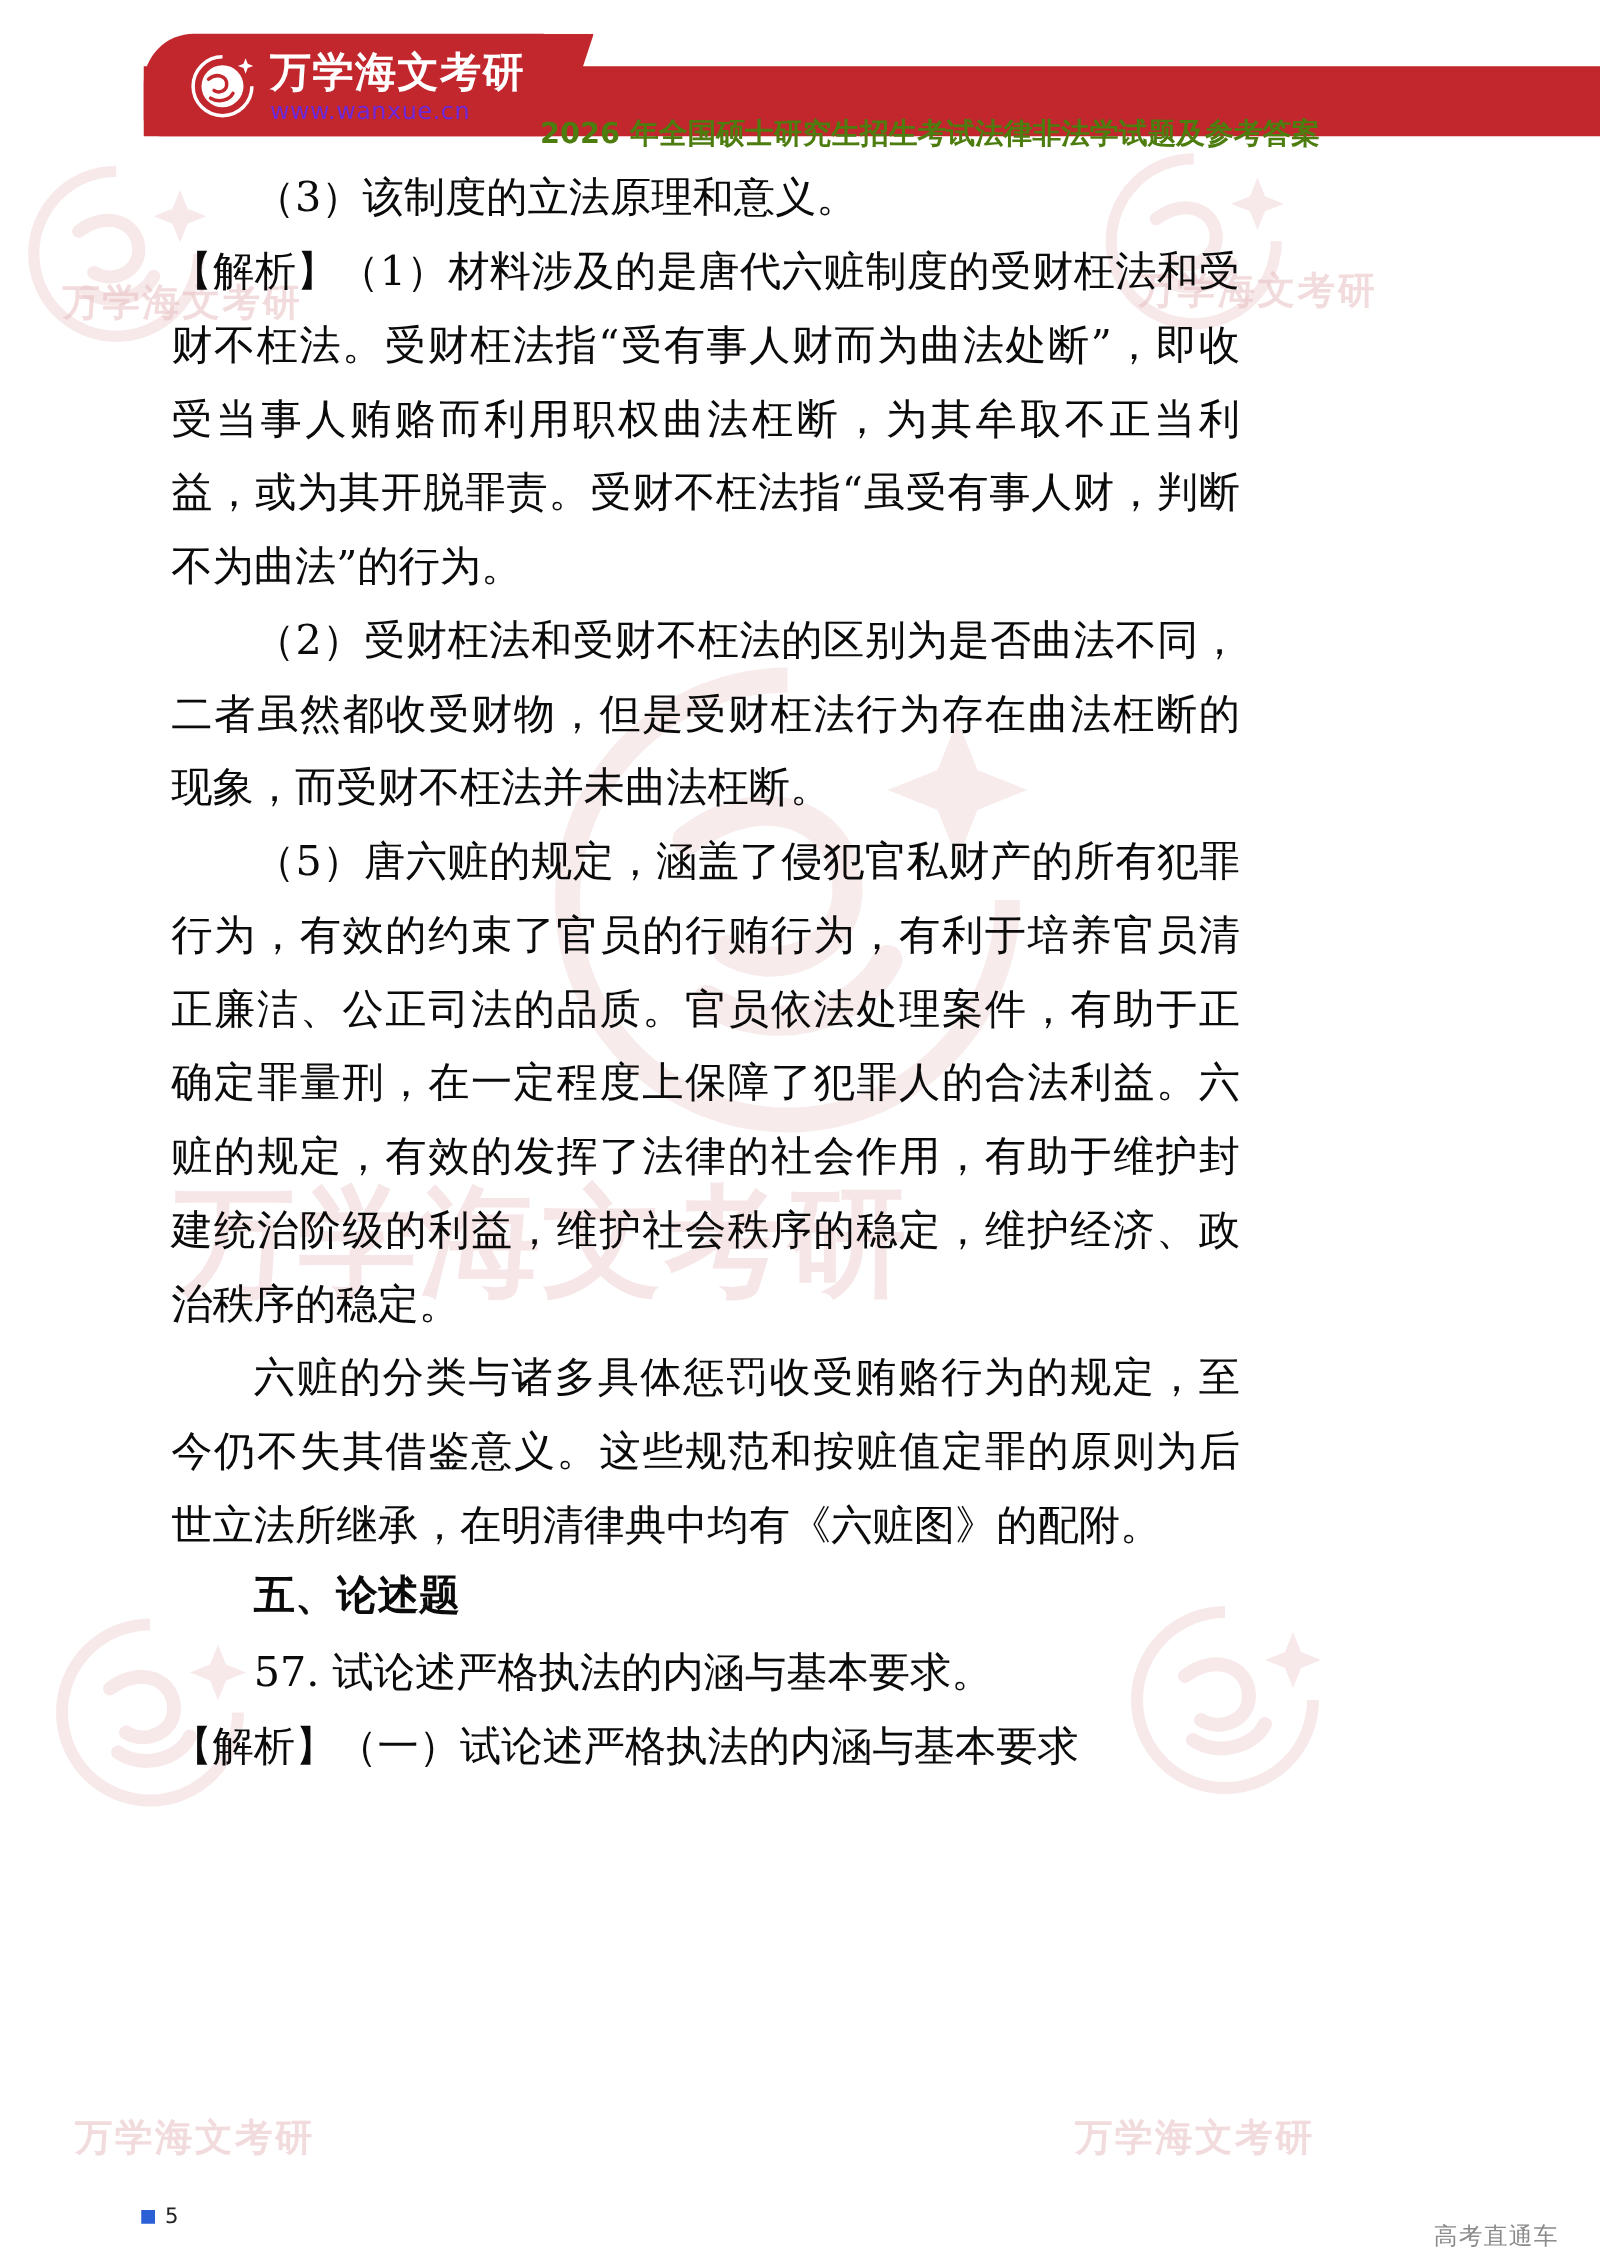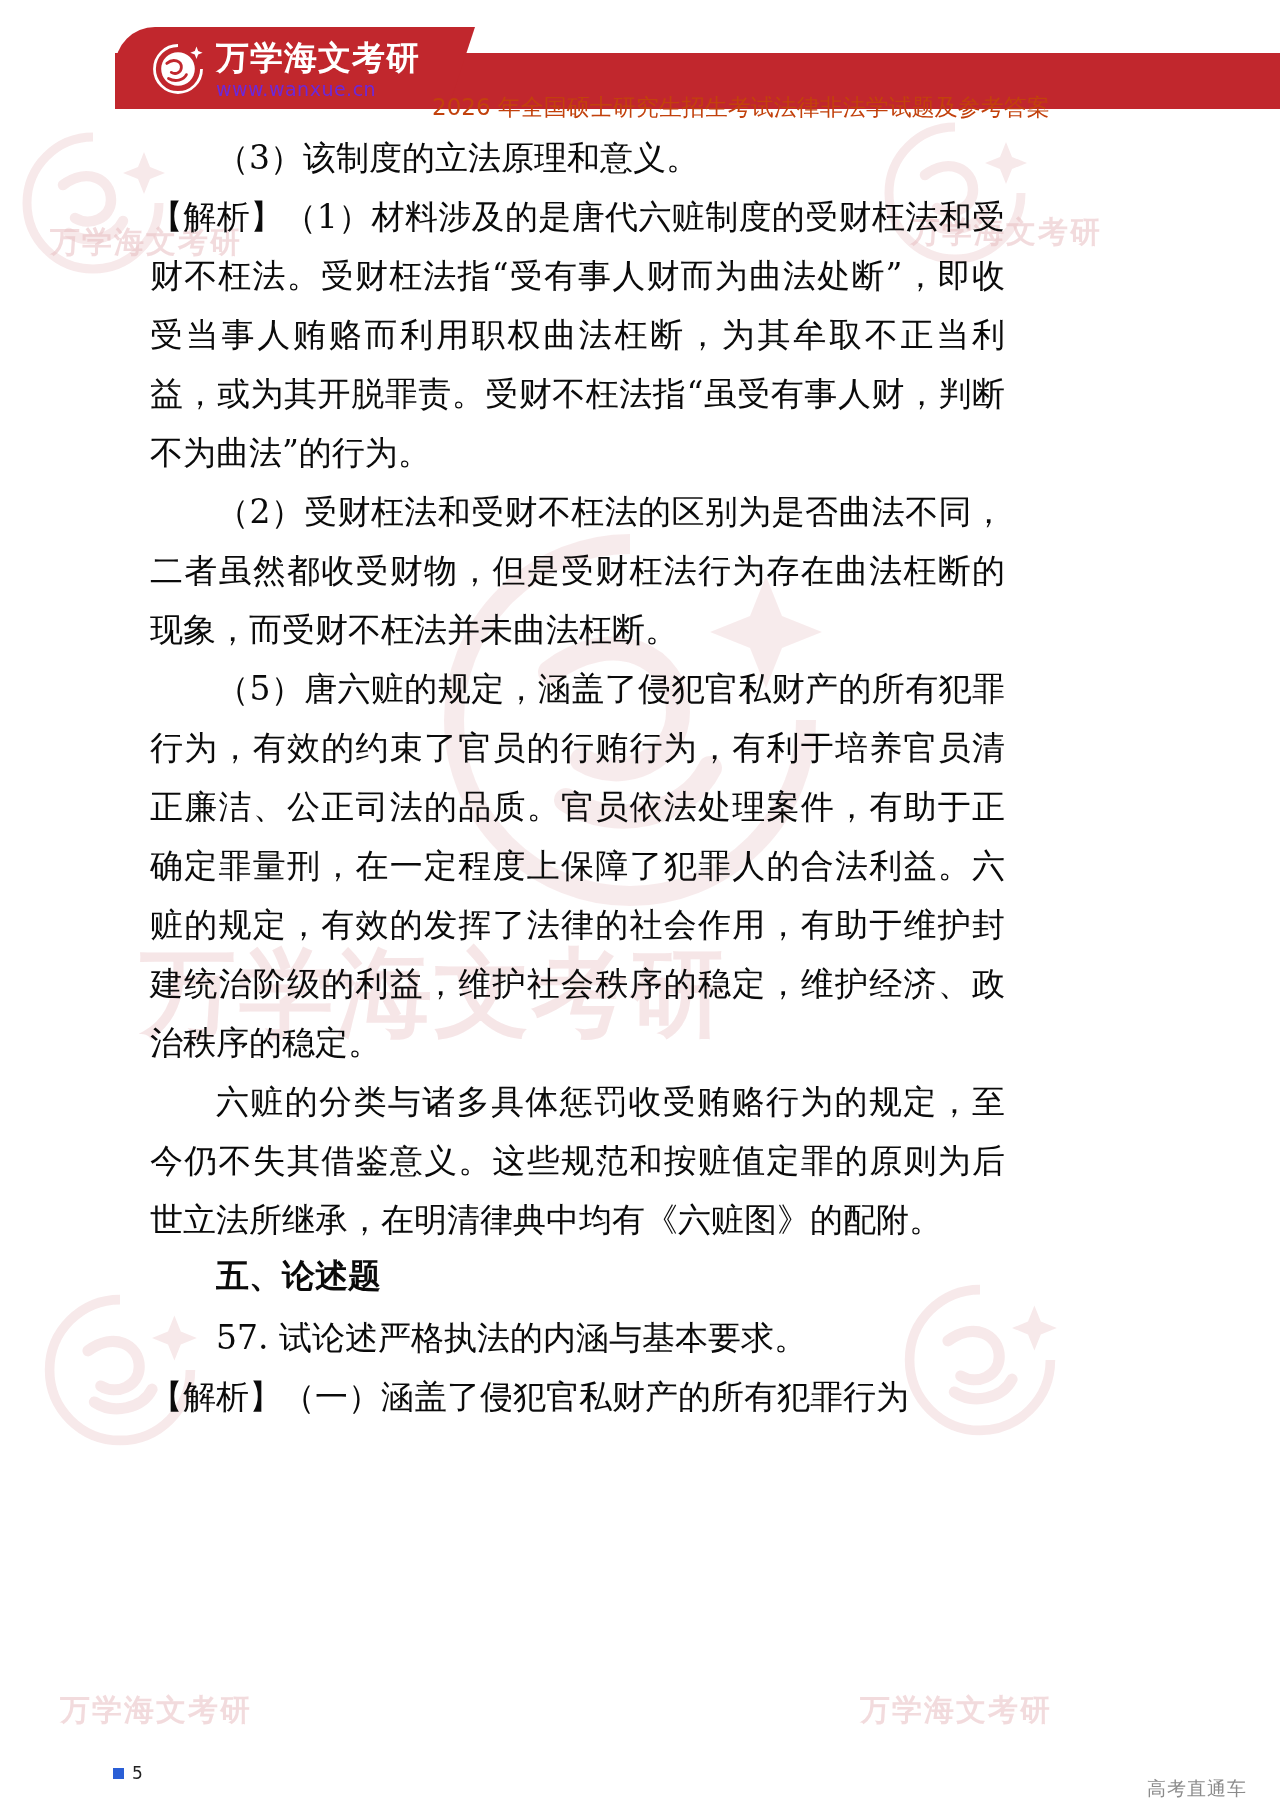--- a/index.html
+++ b/index.html
@@ -58,31 +58,31 @@
     font-weight:bold;color:#fff;font-size:33px;letter-spacing:1px;
     margin-top:2px;
   }
   .logo-url{
     font-family:"DejaVu Sans","Liberation Sans",sans-serif;
     color:#6d28d9;font-size:19px;letter-spacing:.5px;margin-top:6px;
   }
   .header-title{
     position:absolute;left:432px;top:80px;
     font-family:"DejaVu Sans","Liberation Sans",sans-serif;
-    font-weight:normal;color:#c2410c;font-size:23px;
+    font-weight:bold;color:#4d7c0f;font-size:23px;
     letter-spacing:0px;white-space:nowrap;
     transform:translateY(-50%);
   }
 
   
   .page{
     position:absolute;left:0;top:0;width:1280px;height:1811px;z-index:2;
   }
   .content{
-    position:absolute;left:150px;top:128px;width:855px;
+    position:absolute;left:137px;top:128px;width:855px;
     color:#0b0b0b;
   }
   p.para{
     margin:0;
     font-size:33px;
     line-height:59px;
     text-align:justify;
     text-justify:inter-ideograph;
     text-indent:2em;
     letter-spacing:0px;
@@ -202,21 +202,21 @@
     <p class="para">（2）受财枉法和受财不枉法的区别为是否曲法不同，二者虽然都收受财物，但是受财枉法行为存在曲法枉断的现象，而受财不枉法并未曲法枉断。</p>
 
     <p class="para">（5）唐六赃的规定，涵盖了侵犯官私财产的所有犯罪行为，有效的约束了官员的行贿行为，有利于培养官员清正廉洁、公正司法的品质。官员依法处理案件，有助于正确定罪量刑，在一定程度上保障了犯罪人的合法利益。六赃的规定，有效的发挥了法律的社会作用，有助于维护封建统治阶级的利益，维护社会秩序的稳定，维护经济、政治秩序的稳定。</p>
 
     <p class="para">六赃的分类与诸多具体惩罚收受贿赂行为的规定，至今仍不失其借鉴意义。这些规范和按赃值定罪的原则为后世立法所继承，在明清律典中均有《六赃图》的配附。</p>
 
     <p class="heading">五、论述题</p>
 
     <p class="para">57. 试论述严格执法的内涵与基本要求。</p>
 
-    <p class="para noindent"><span class="bold-tag">【解析】</span><span>（一）涵盖了侵犯官私财产的所有犯罪行为</span></p>
+    <p class="para noindent"><span class="bold-tag">【解析】</span><span>（一）试论述严格执法的内涵与基本要求</span></p>
 
   </div>
 </div>
 
 <div class="footer-page">
   <span class="footer-sq"></span>
   <span class="footer-num">5</span>
 </div>
 <div class="footer-brand">高考直通车</div>
 

